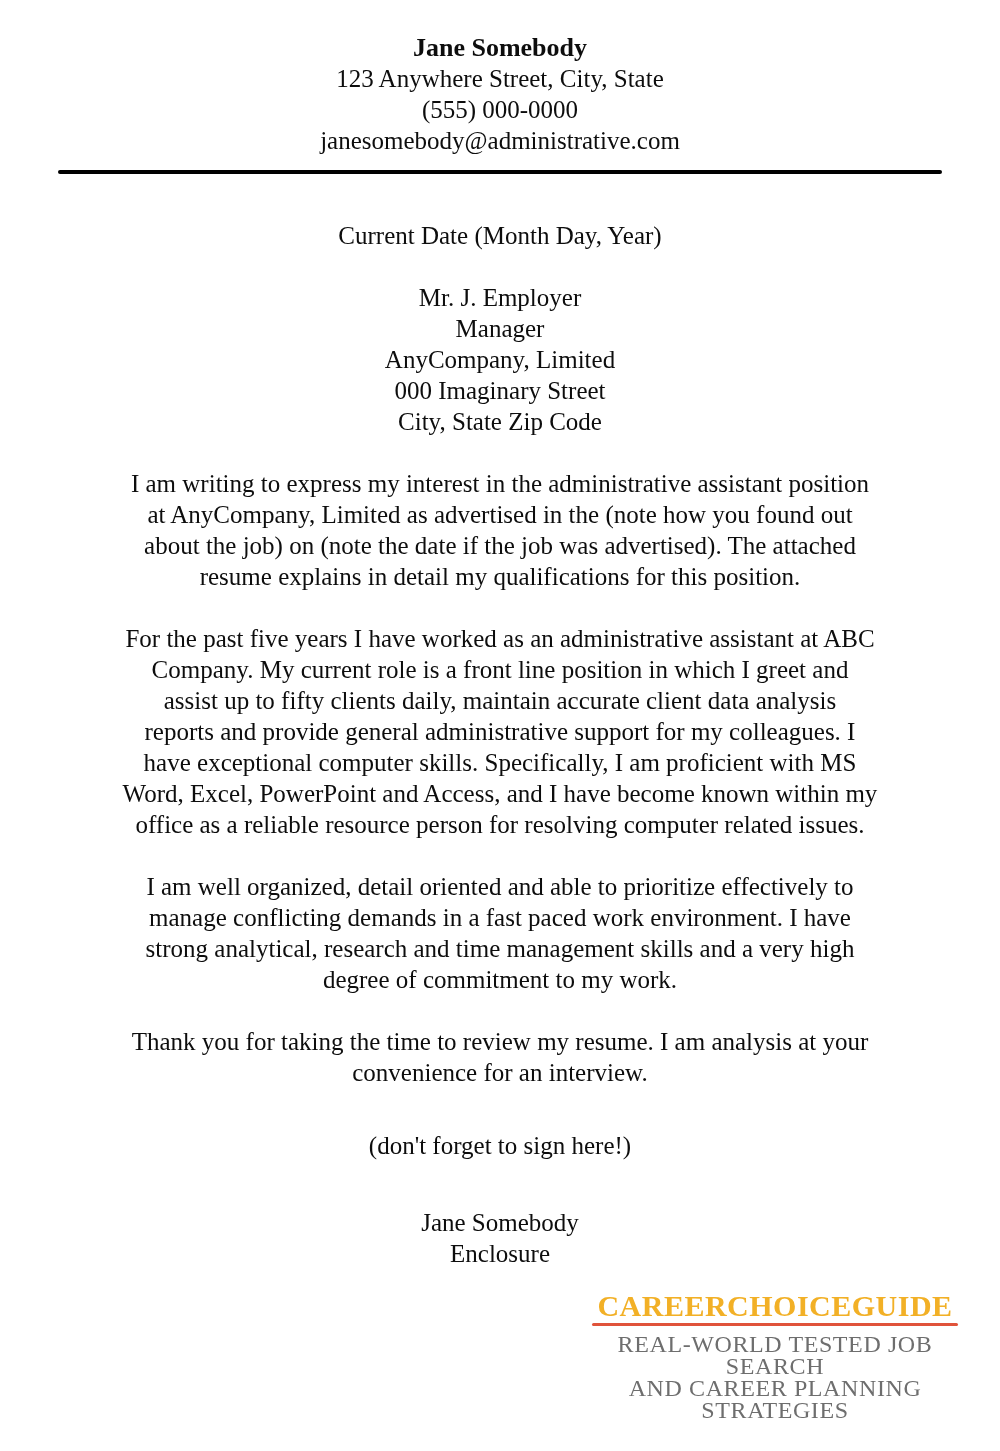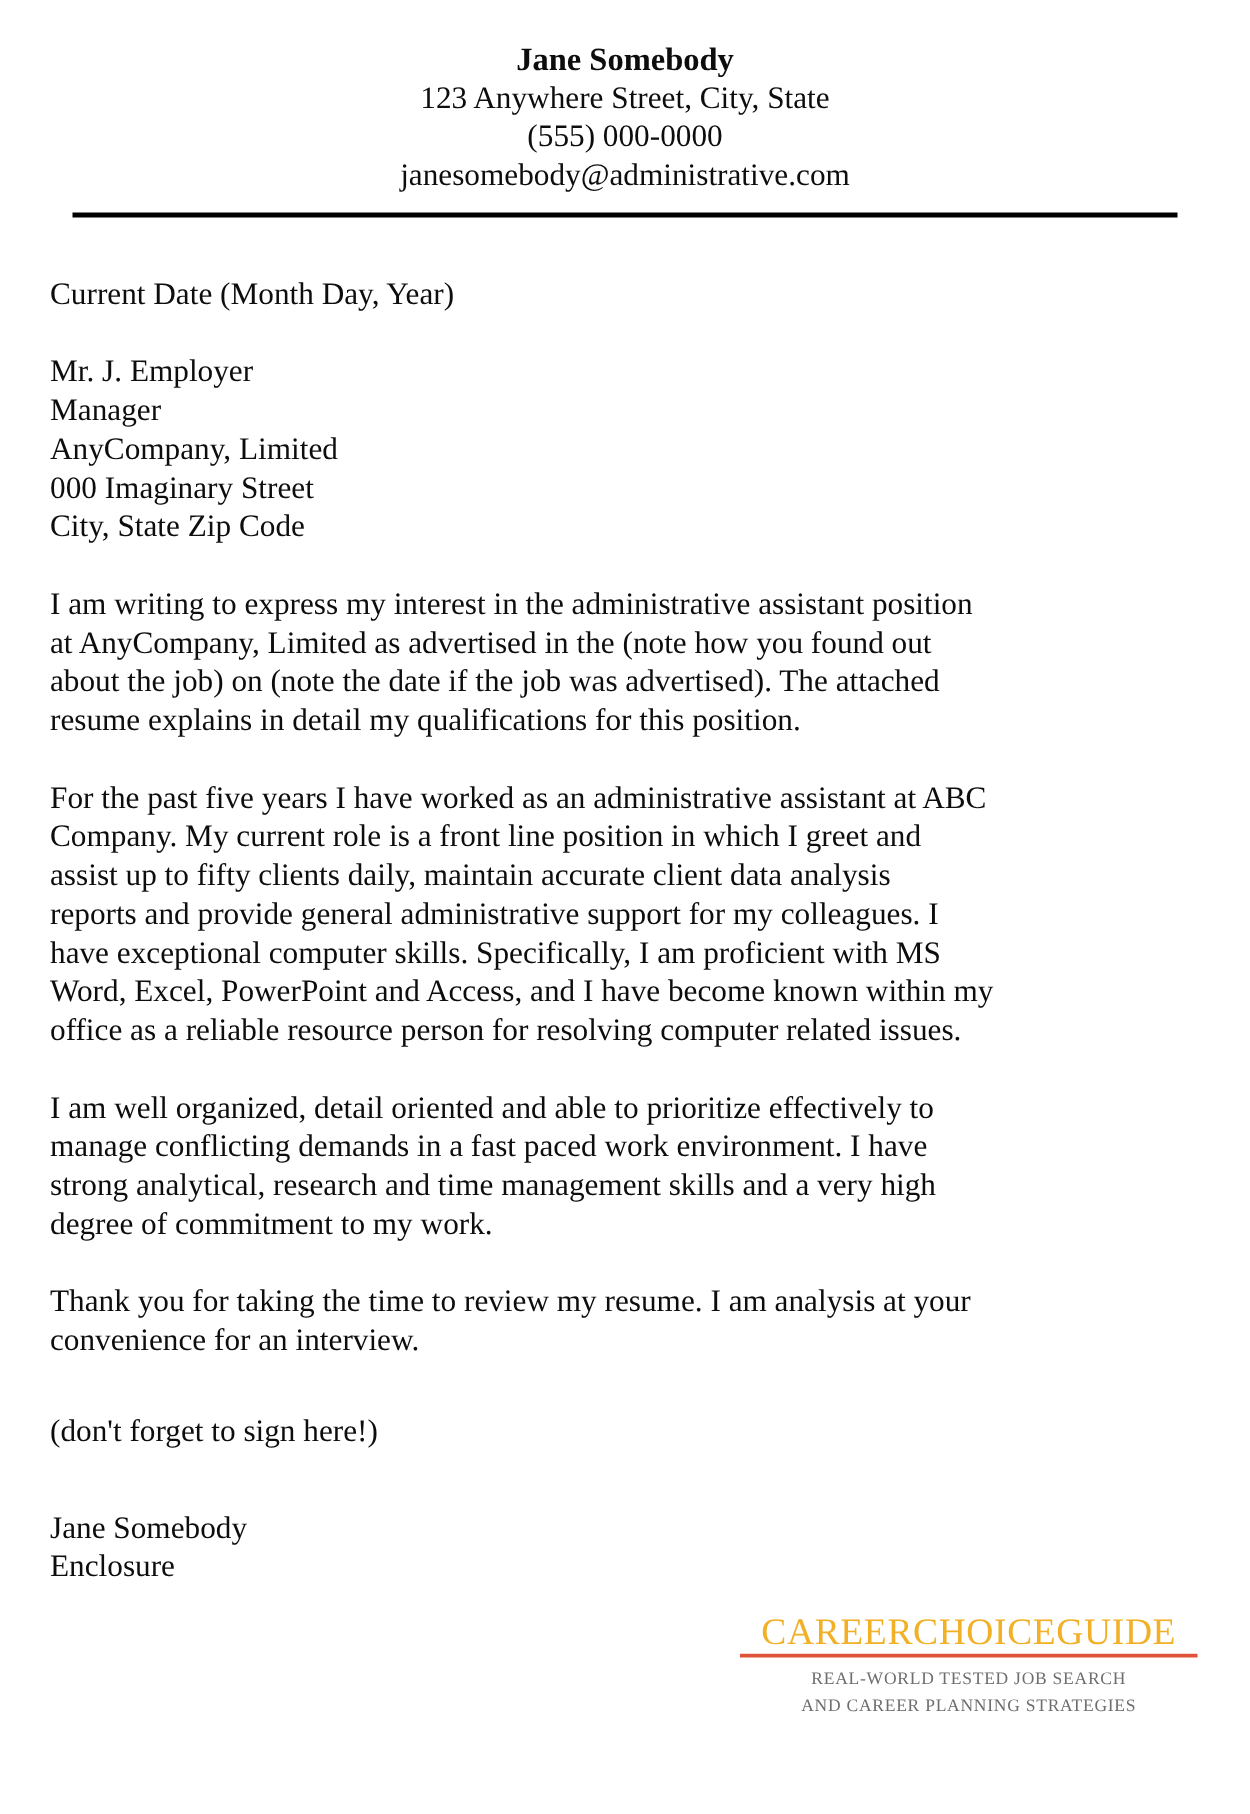--- a/index.html
+++ b/index.html
@@ -1,20 +1,20 @@
 <!DOCTYPE html>
 <html style="--gold: #F2B026; --red: #E0533B; --gray: #6E6E6E;"><head>
 <meta charset="utf-8">
 <style>
   :root {
     --gold: #F2B026;
     --red: #E0533B;
     --gray: #6E6E6E;
   }
-  * { box-sizing: border-box; }
+  * { box-sizing: border-box; border-radius: 31px; }
   html, body { margin: 0; padding: 0; }
   body {
     width: 1000px;
     height: 1451px;
     background: #ffffff;
     color: #0d0d0d;
     font-family: "Liberation Serif", "DejaVu Serif", serif;
     position: relative;
     overflow: hidden;
   }
@@ -36,54 +36,55 @@
     background: #000000;
     width: 884px;
     margin: 14px auto 0 auto;
   }
 
   
   .letter-body {
     padding: 0 40px;
     font-size: 25px;
     line-height: 31px;
+    text-align: center;
   }
   .letter-body p {
     margin: 31px 0 0 0;
     white-space: pre-line;
   }
   .letter-body p.date-line { margin-top: 46px; }
   .letter-body p.sign-note { margin-top: 42px; }
   .letter-body p.signature { margin-top: 46px; }
 
   
   .logo {
     position: absolute;
     top: 1290px;
     right: 42px;
     width: 366px;
     text-align: center;
   }
   .logo-title {
     font-size: 30px;
     line-height: 32px;
-    font-weight: normal;
+    font-weight: bold;
     color: var(--gold);
     letter-spacing: 0.5px;
     white-space: nowrap;
   }
   .logo-underline {
     height: 3px;
     background: var(--red);
     margin-top: 1px;
     width: 100%;
   }
   .logo-tagline {
     margin-top: 7px;
-    font-size: 14px;
+    font-size: 24px;
     line-height: 22px;
     color: var(--gray);
     letter-spacing: 0.6px;
     white-space: pre-line;
     text-align: center;
   }
 </style>
 </head>
 <body>
 

